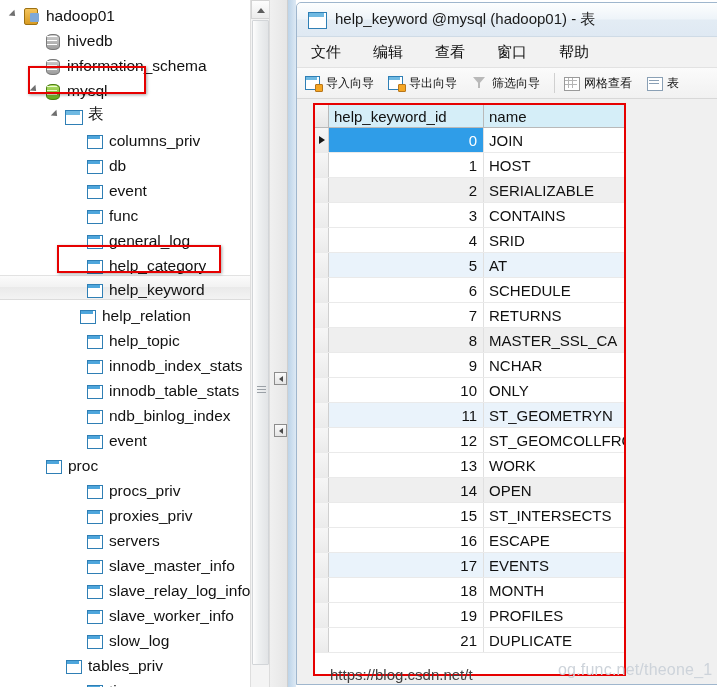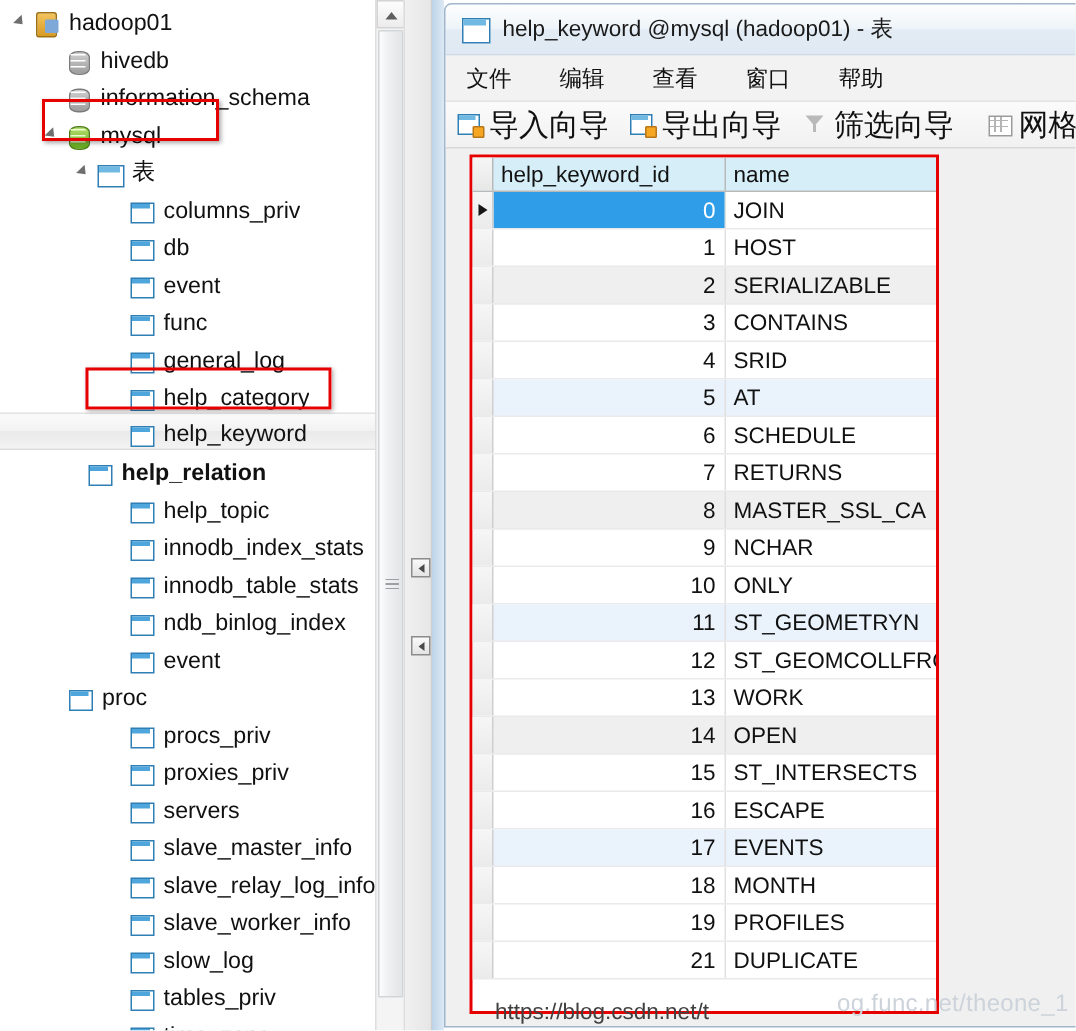--- a/index.html
+++ b/index.html
@@ -181,21 +181,21 @@
   #menubar .mi{
     font-size:15px; color:#111; margin-right:32px; cursor:default; white-space:nowrap;
   }
 
   #toolbar{
     height:31px; background: linear-gradient(to bottom,#fbfbfb,#f1f1f1);
     border-bottom:1px solid #d8d8d8;
     display:flex; align-items:center; padding-left:8px;
   }
   #toolbar .tb{
-    display:flex; align-items:center; font-size:20px; color:#111;
+    display:flex; align-items:center; font-size:12px; color:#111;
     margin-right:14px; white-space:nowrap;justify-content:flex-end;
   }
   #toolbar .tb .g{ width:17px; height:16px; position:relative; margin-right:4px; }
   .g-imp::before,.g-exp::before{
     content:""; position:absolute; left:0; top:1px; width:13px; height:12px;
     background:#ffffff; border:1px solid #2f7fb5;
   }
   .g-imp::after,.g-exp::after{
     content:""; position:absolute; left:1px; top:2px; width:11px; height:3px;
     background:#6fb9e2;
@@ -360,21 +360,21 @@
         <div class="tree-row" style="padding-left: 71px;">
           <span class="tw"></span>
           <span class="ico ico-table"></span>
           <span class="tlabel">help_category</span>
         </div>
         <div class="tree-row selected" style="padding-left: 71px;">
           <span class="tw"></span>
           <span class="ico ico-table"></span>
           <span class="tlabel">help_keyword</span>
         </div>
-        <div class="tree-row" style="padding-left: 43px; font-weight: bold;">
+        <div class="tree-row" style="padding-left: 64px;">
           <span class="tw"></span>
           <span class="ico ico-table"></span>
           <span class="tlabel">help_relation</span>
         </div>
         <div class="tree-row" style="padding-left: 71px;">
           <span class="tw"></span>
           <span class="ico ico-table"></span>
           <span class="tlabel">help_topic</span>
         </div>
         <div class="tree-row" style="padding-left: 71px;">
@@ -430,21 +430,21 @@
         <div class="tree-row" style="padding-left: 71px;">
           <span class="tw"></span>
           <span class="ico ico-table"></span>
           <span class="tlabel">slave_worker_info</span>
         </div>
         <div class="tree-row" style="padding-left: 71px;">
           <span class="tw"></span>
           <span class="ico ico-table"></span>
           <span class="tlabel">slow_log</span>
         </div>
-        <div class="tree-row" style="padding-left: 71px;">
+        <div class="tree-row" style="padding-left: 50px;">
           <span class="tw"></span>
           <span class="ico ico-table"></span>
           <span class="tlabel">tables_priv</span>
         </div>
         <div class="tree-row" style="padding-left: 71px;">
           <span class="tw"></span>
           <span class="ico ico-table"></span>
           <span class="tlabel">time_zone</span>
         </div>
       </div>

